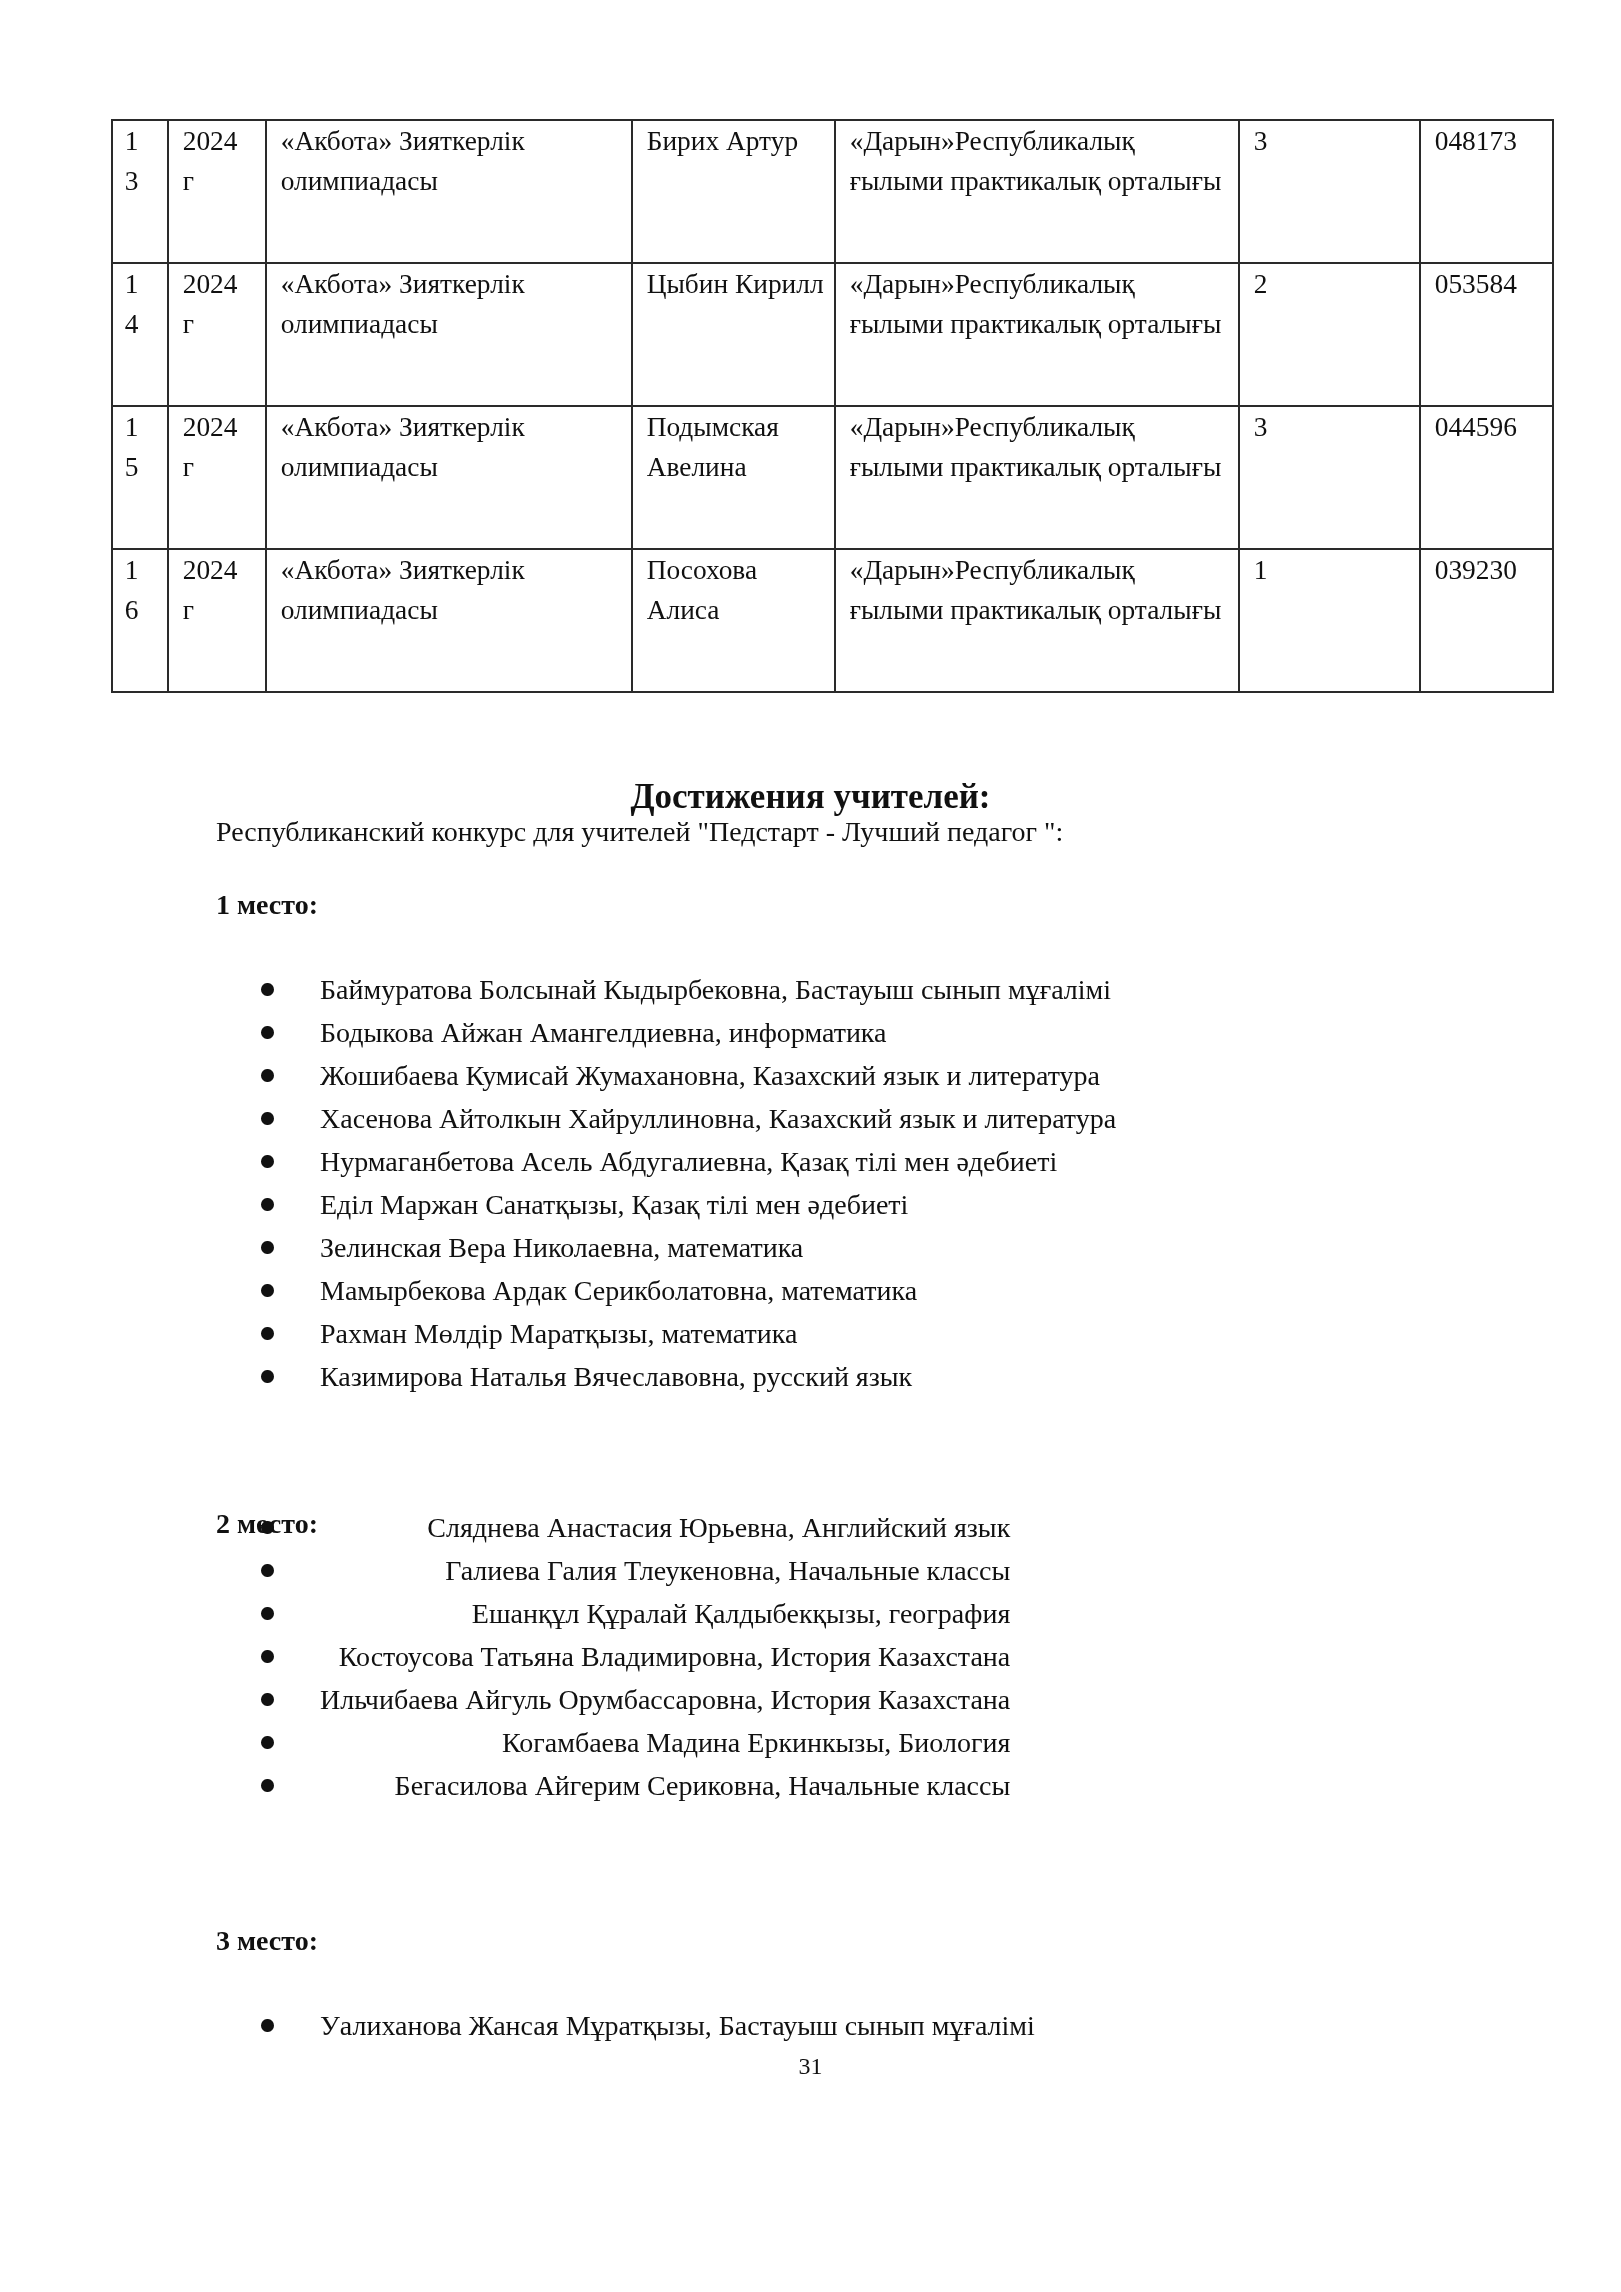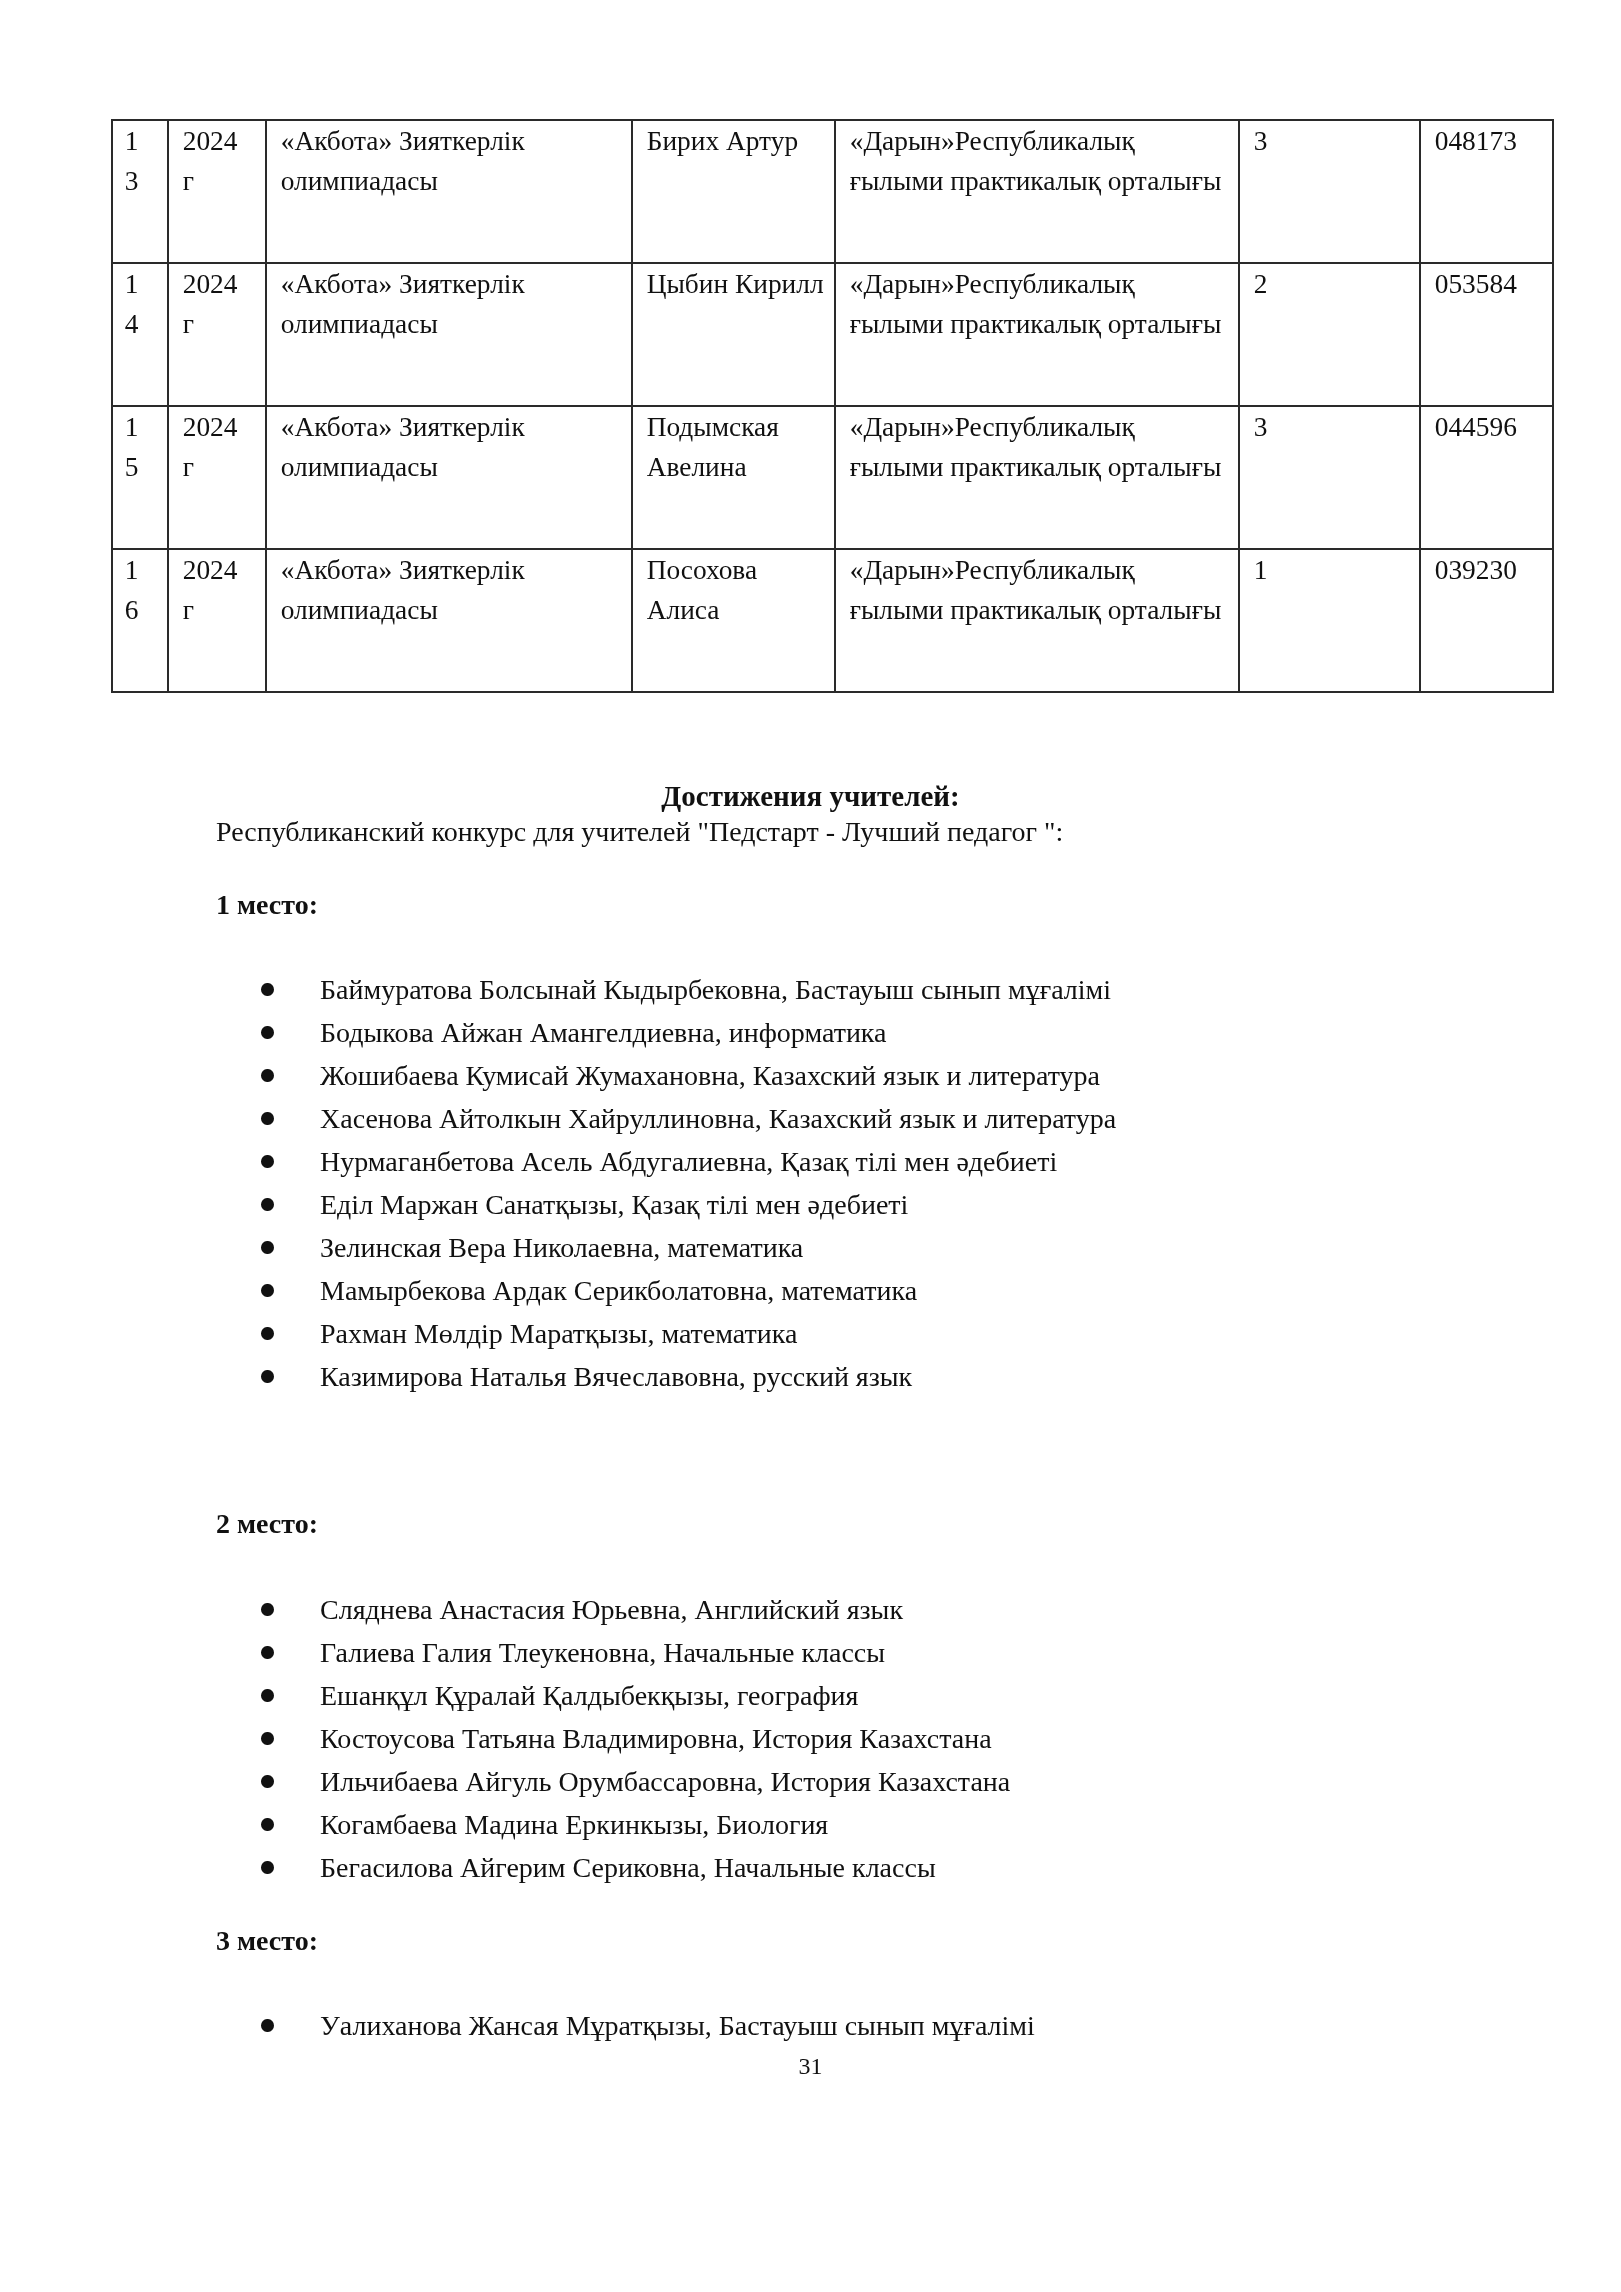--- a/index.html
+++ b/index.html
@@ -21,21 +21,21 @@
     padding: 0 9.8px 0 13.7px; height: 143px; box-sizing: border-box;
     overflow: hidden;
   }
   table.awards td.c-num { padding: 0 5.9px 0 11.8px; word-break: break-all; }
   table.awards td.c-year { padding-left: 13.7px; }
   .num-line, .year-line { display: block; }
 
   
   .h-center {
     position: absolute; left: 0; width: 1621px; text-align: center;
-    font-weight: bold; font-size: 29px; top: 779px; line-height: 35px;
+    font-weight: bold; font-size: 35px; top: 779px; line-height: 35px;
   }
   .h-sub {
     position: absolute; left: 216px; top: 814px;
     font-weight: normal; font-size: 28px; line-height: 35px; white-space: nowrap;
   }
   .place {
     position: absolute; left: 216px; font-weight: bold; font-size: 28px; line-height: 35px; text-align: right;
   }
   ul.teachers {
     position: absolute; left: 253px; margin: 8px; padding: 0; list-style: none;
@@ -143,21 +143,21 @@
     <li><span class="bullet"></span><span>Хасенова Айтолкын Хайруллиновна, Казахский язык и литература</span></li>
     <li><span class="bullet"></span><span>Нурмаганбетова Асель Абдугалиевна, Қазақ тілі мен әдебиеті</span></li>
     <li><span class="bullet"></span><span>Еділ Маржан Санатқызы, Қазақ тілі мен әдебиеті</span></li>
     <li><span class="bullet"></span><span>Зелинская Вера Николаевна, математика</span></li>
     <li><span class="bullet"></span><span>Мамырбекова Ардак Серикболатовна, математика</span></li>
     <li><span class="bullet"></span><span>Рахман Мөлдір Маратқызы, математика</span></li>
     <li><span class="bullet"></span><span>Казимирова Наталья Вячеславовна, русский язык</span></li>
   </ul>
 
   <div class="place" style="top:1506px;">2 место:</div>
-  <ul class="teachers" style="top:1580px;">
+  <ul class="teachers" style="top:1498px;text-align:right;">
     <li><span class="bullet"></span><span>Сляднева Анастасия Юрьевна, Английский язык</span></li>
     <li><span class="bullet"></span><span>Галиева Галия Тлеукеновна, Начальные классы</span></li>
     <li><span class="bullet"></span><span>Ешанқұл Құралай Қалдыбекқызы, география</span></li>
     <li><span class="bullet"></span><span>Костоусова Татьяна Владимировна, История Казахстана</span></li>
     <li><span class="bullet"></span><span>Ильчибаева Айгуль Орумбассаровна, История Казахстана</span></li>
     <li><span class="bullet"></span><span>Когамбаева Мадина Еркинкызы, Биология</span></li>
     <li><span class="bullet"></span><span>Бегасилова Айгерим Сериковна, Начальные классы</span></li>
   </ul>
 
   <div class="place" style="top:1923px;">3 место:</div>

